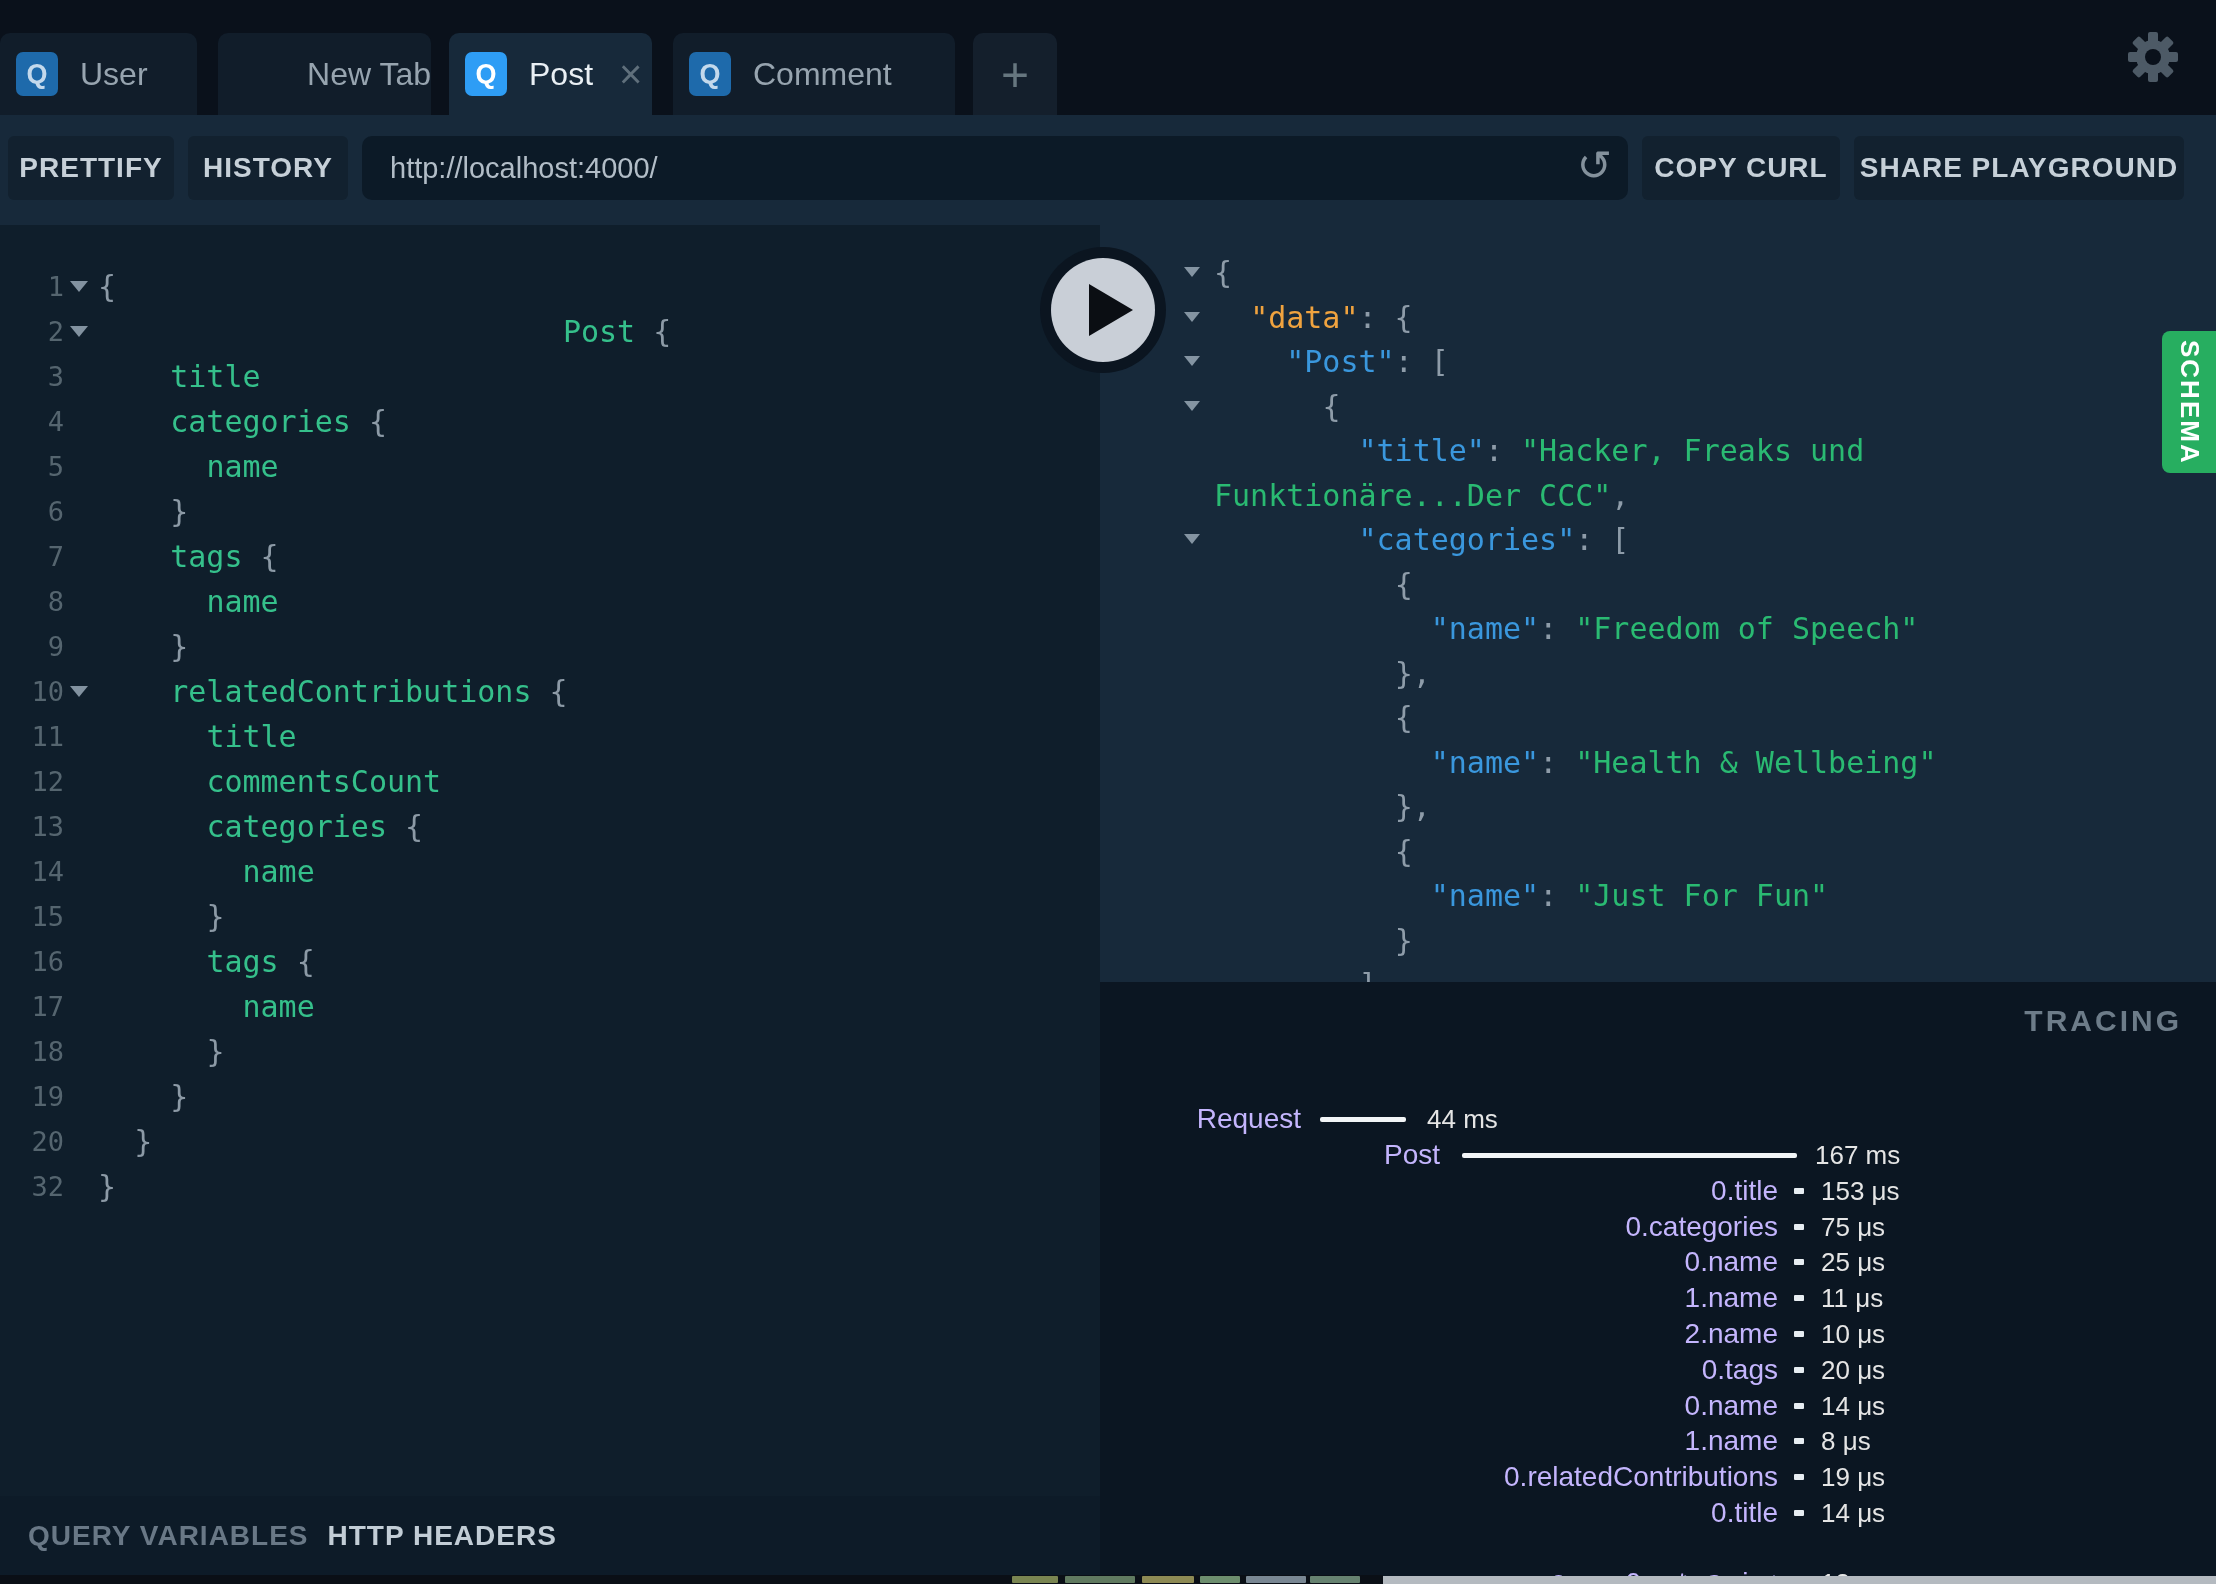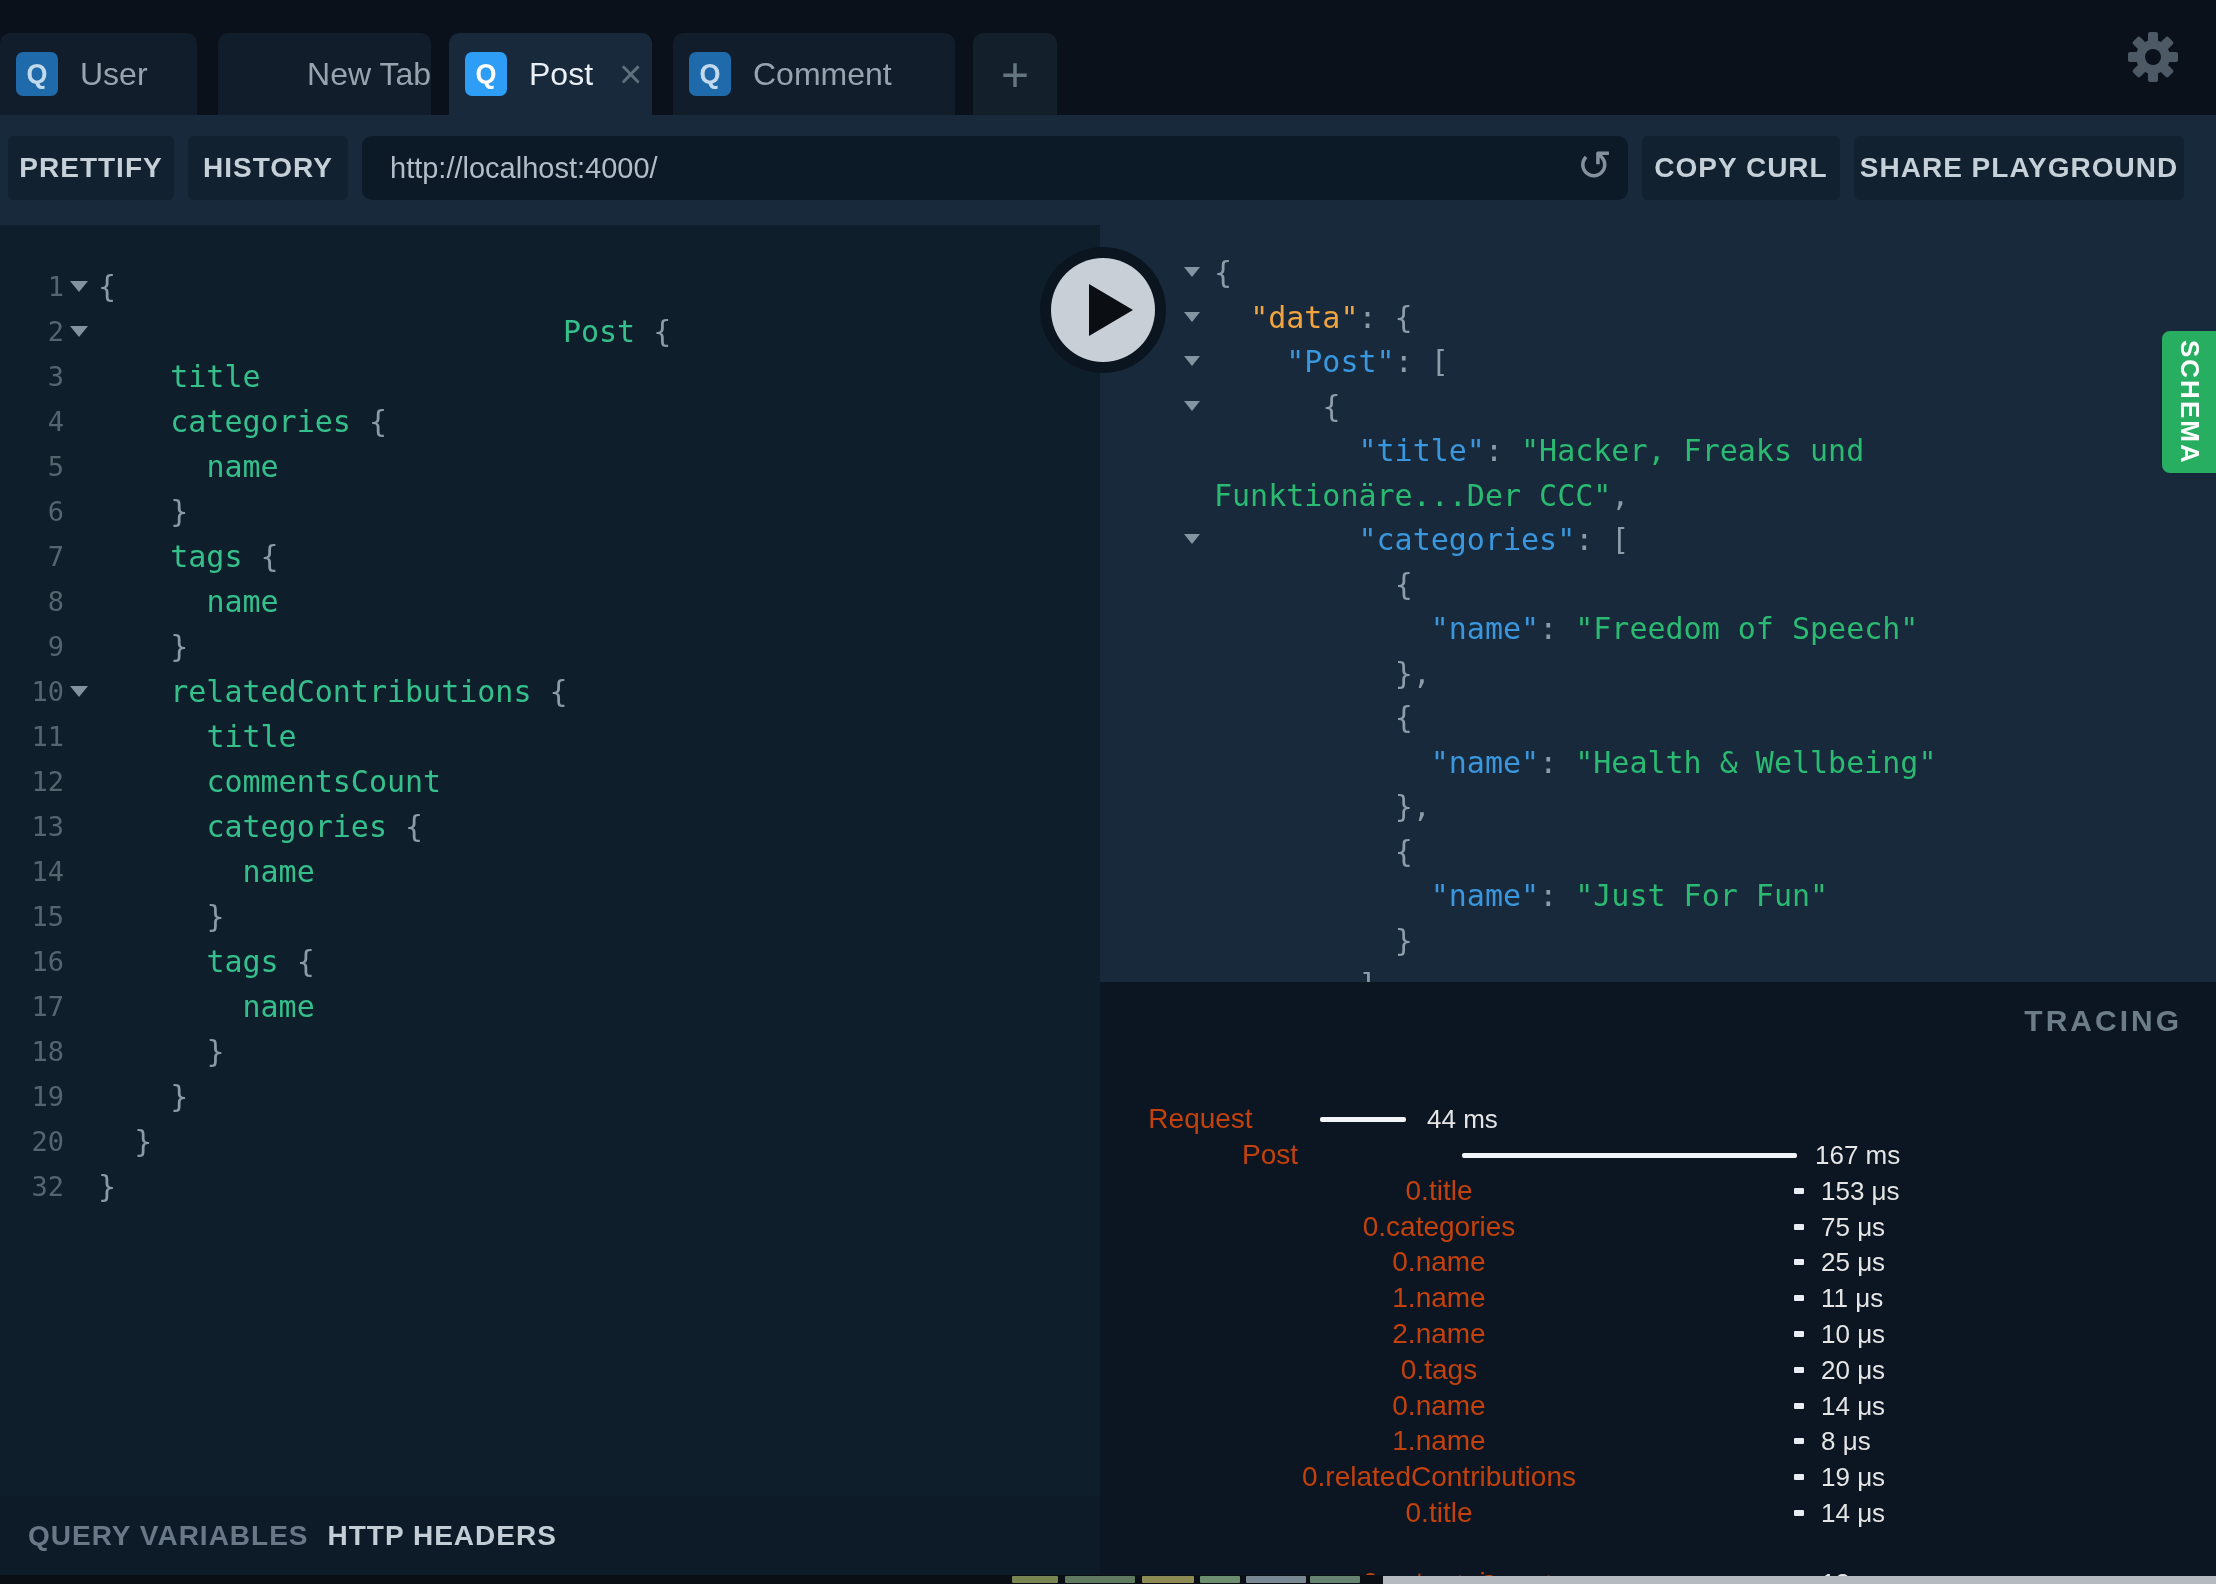--- a/index.html
+++ b/index.html
@@ -56,21 +56,21 @@
   .playbtn{position:absolute;left:1039px;top:246px;width:128px;height:128px;z-index:6;cursor:pointer;}
   
   .schema-tab{position:absolute;left:2162px;top:331px;width:54px;height:142px;background:#27ae60;
               border-radius:8px 0 0 8px;display:flex;align-items:center;justify-content:center;
               cursor:pointer;z-index:4;}
   .schema-tab span{writing-mode:vertical-rl;font-weight:bold;font-size:26px;letter-spacing:2px;color:#ffffff;}
   
   .tracing-panel{position:absolute;left:1100px;top:982px;width:1116px;height:602px;background:#0b1622;overflow:hidden;}
   .tracing-title{position:absolute;top:22px;right:34px;font-size:30px;font-weight:bold;letter-spacing:3px;color:#6d7c89;}
   .trow{position:absolute;left:0;right:0;height:36px;line-height:36px;}
-  .tlab{position:absolute;left:0;top:0;text-align:center;color:#c2410c;font-size:28px;white-space:nowrap;}
+  .tlab{position:absolute;left:0;top:0;text-align:right;color:#c4b5fd;font-size:28px;white-space:nowrap;}
   .tbar{position:absolute;top:16px;height:5px;background:#f2f5f7;border-radius:2px;}
   .tdash{position:absolute;top:15px;width:10px;height:6px;background:#e7edf2;border-radius:1px;}
   .tval{position:absolute;top:0;color:#e5e5e5;font-size:26px;white-space:nowrap;}
   
   .qvbar{position:absolute;left:0;top:1496px;width:1100px;height:79px;background:#0d1b28;
          display:flex;align-items:center;}
   .qvtab{font-weight:bold;font-size:28px;letter-spacing:1px;cursor:pointer;white-space:nowrap;}
   #qv-variables{margin-left:28px;color:#697886;}
   #qv-headers{margin-left:19px;color:#c2cdd6;}
   

